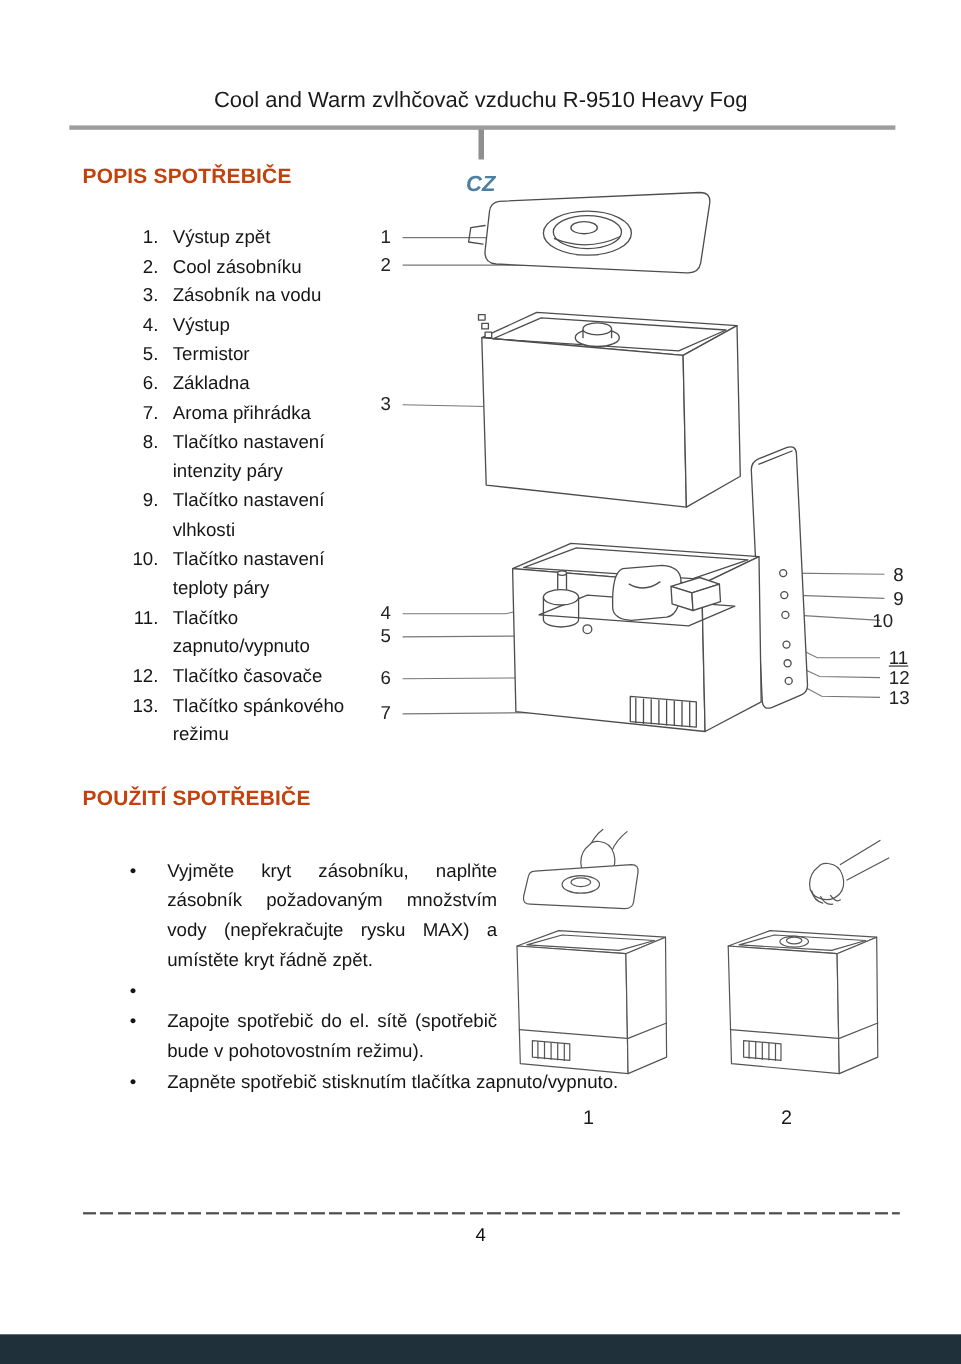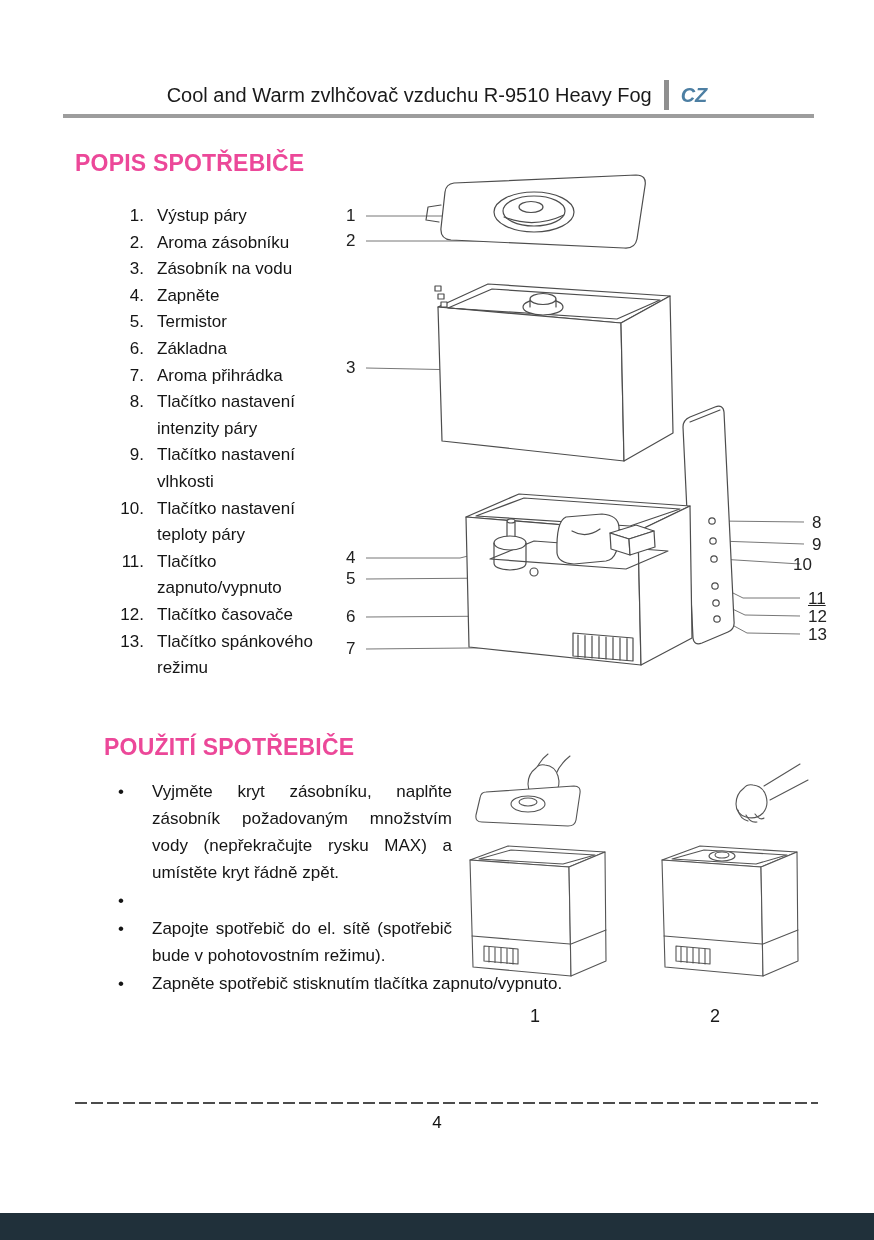--- a/index.html
+++ b/index.html
@@ -1,30 +1,30 @@
 <!DOCTYPE html>
 <html style="--accent-blue: #4d7fa3; --rule-gray: #9d9d9d; --bottom-bar: #20303a;"><head>
 <meta charset="utf-8">
 <style>
   html,body{margin:0;padding:0;background:#e8e8e8;}
   .page{
     position:relative;width:874px;height:1240px;margin:0 auto;background:#ffffff;
     font-family:"Liberation Sans", sans-serif;color:#151515;overflow:hidden;
   }
   
-  .header-row{position:absolute;top:80px;left:0;right:0;display:flex;justify-content:center;align-items:center;gap:12px;}
+  .header-row{position:absolute;top:80px;left:0;right:0;display:flex;justify-content:center;align-items:center;gap:12px;flex-direction:column;}
   .doc-title{font-size:20px;color:#1a1a1a;}
   .vbar{width:5px;height:30px;background:#8f8f8f;}
   .lang-badge{font-size:20px;font-weight:bold;color:var(--accent-blue,#4d7fa3);font-style:italic;}
   .header-rule{position:absolute;top:114px;left:63px;right:60px;height:4px;background:var(--rule-gray,#9d9d9d);}
 
   
-  .sec-heading{position:absolute;font-size:23px;font-weight:bold;color:#ec4899;margin:0;letter-spacing:0.2px;}
+  .sec-heading{position:absolute;font-size:19px;font-weight:bold;color:#c2410c;margin:0;letter-spacing:0.2px;}
   #popis-heading{left:75px;top:150px;}
-  #pouziti-heading{left:75px;top:734px;margin-left:29px;}
+  #pouziti-heading{left:75px;top:716px;}
 
   
   .parts-list{position:absolute;left:108px;top:203px;width:234px;list-style:none;margin:0;padding:0;}
   .parts-list li{display:flex;font-size:17px;line-height:26.6px;}
   .parts-list .num{width:36px;flex:none;text-align:right;margin-right:13px;}
   .parts-list .lbl{flex:1;}
 
   
   .diagram{position:absolute;left:338px;top:165px;width:505px;height:535px;}
   .diagram svg{position:absolute;left:0;top:0;}
@@ -60,33 +60,33 @@
     <span class="vbar"></span>
     <span class="lang-badge">CZ</span>
   </div>
   <div class="header-rule"></div>
 
   <h2 class="sec-heading" id="popis-heading">POPIS SPOTŘEBIČE</h2>
 
   <ol class="parts-list">
     <li>
         <span class="num">1.</span>
-        <span class="lbl">Výstup páry</span>
+        <span class="lbl">Výstup zpět</span>
       </li>
     <li>
         <span class="num">2.</span>
-        <span class="lbl">Aroma zásobníku</span>
+        <span class="lbl">Cool zásobníku</span>
       </li>
     <li>
         <span class="num">3.</span>
         <span class="lbl">Zásobník na vodu</span>
       </li>
     <li>
         <span class="num">4.</span>
-        <span class="lbl">Zapněte</span>
+        <span class="lbl">Výstup</span>
       </li>
     <li>
         <span class="num">5.</span>
         <span class="lbl">Termistor</span>
       </li>
     <li>
         <span class="num">6.</span>
         <span class="lbl">Základna</span>
       </li>
     <li>

